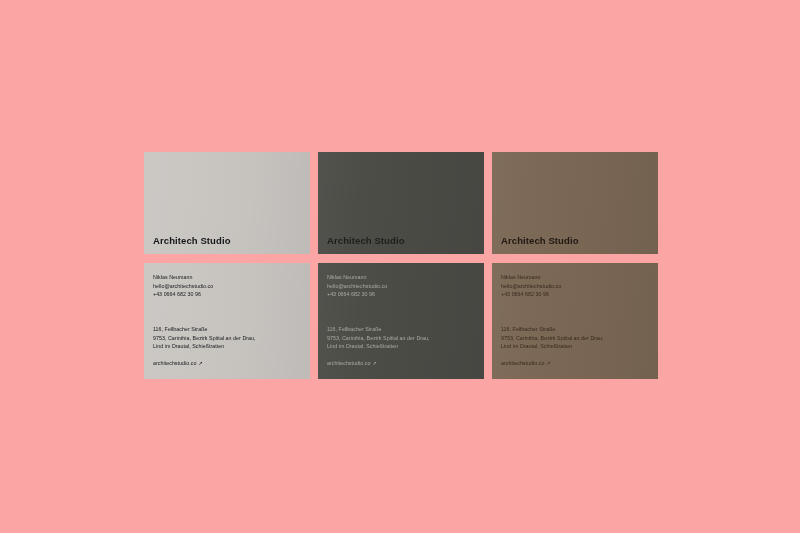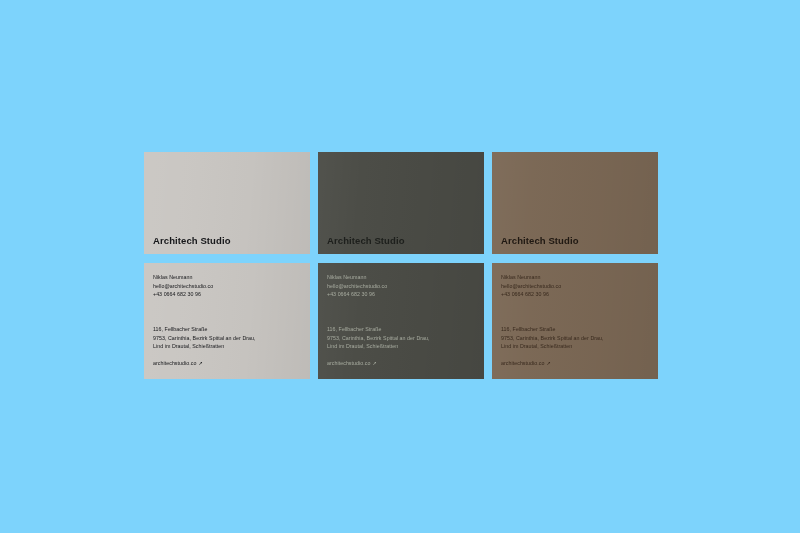--- a/index.html
+++ b/index.html
@@ -13,21 +13,21 @@
     height: 533px;
     overflow: hidden;
     font-family: "Liberation Sans", sans-serif;
     -webkit-font-smoothing: antialiased;
   }
 
   .stage {
     position: relative;
     width: 800px;
     height: 533px;
-    background: #7dd3fc;
+    background: #fca5a5;
   }
 
   .card-grid {
     position: absolute;
     left: 144px;
     top: 152px;
     width: 514px;
     display: grid;
     grid-template-columns: repeat(3, 166px);
     grid-template-rows: 102px 116px;

